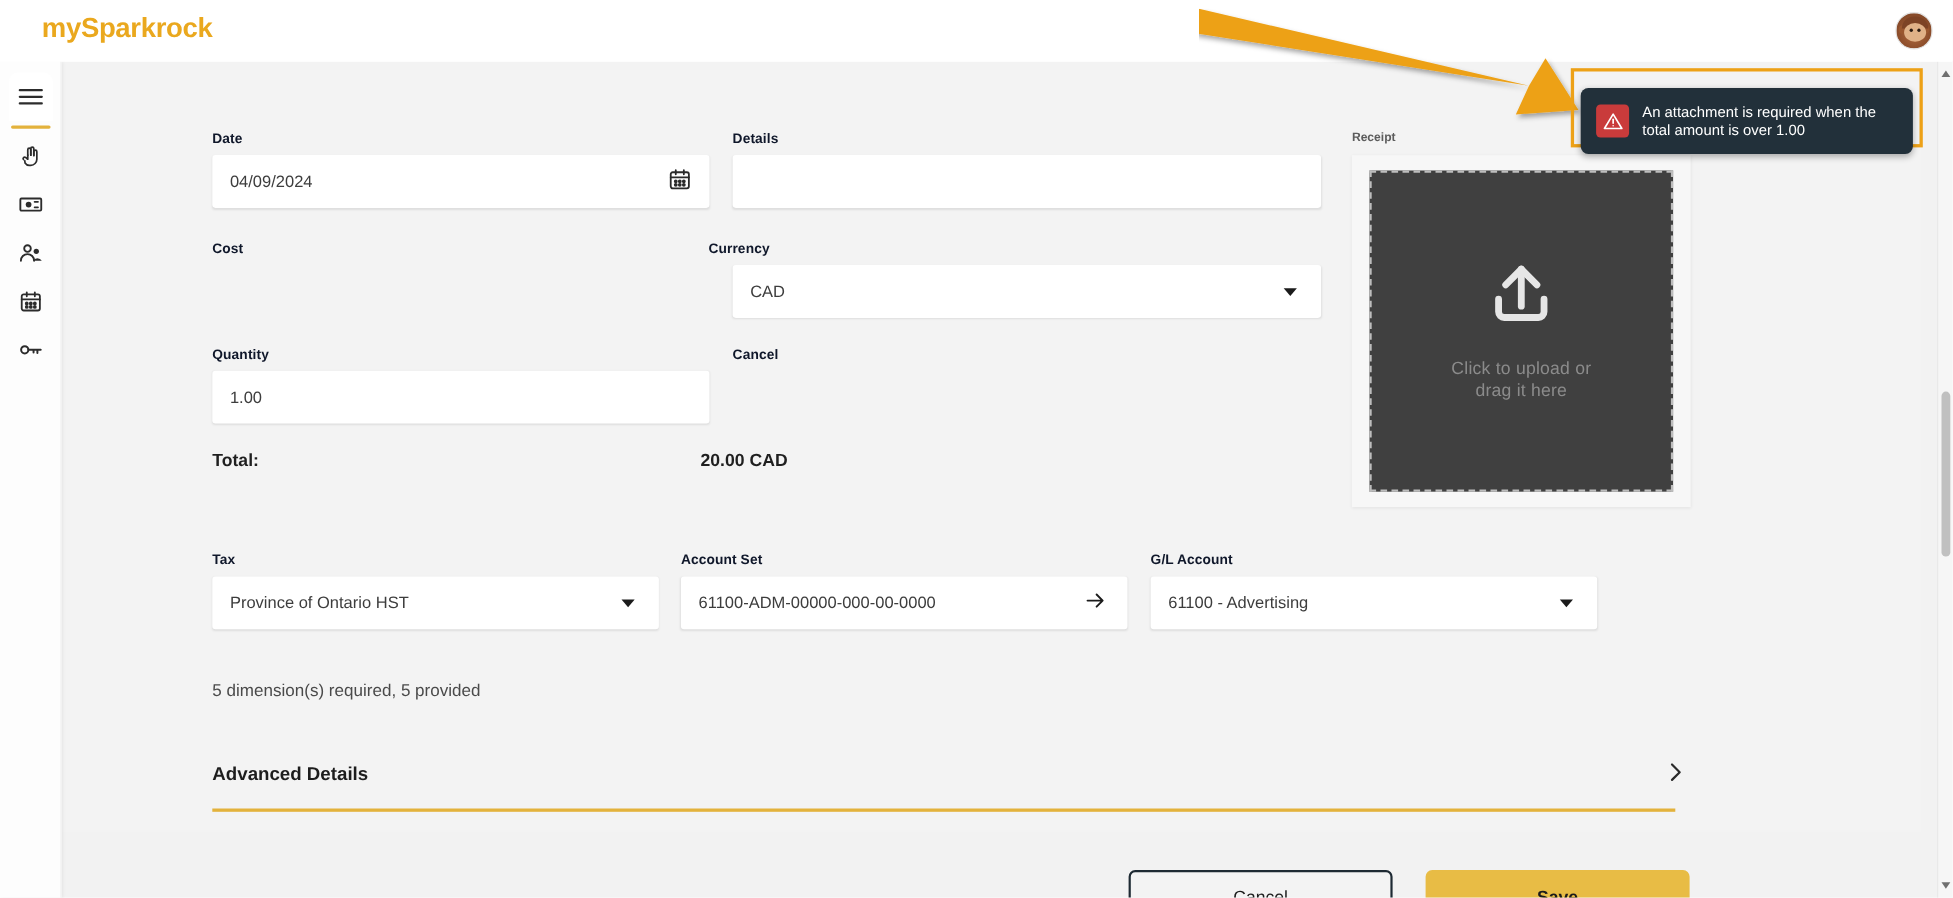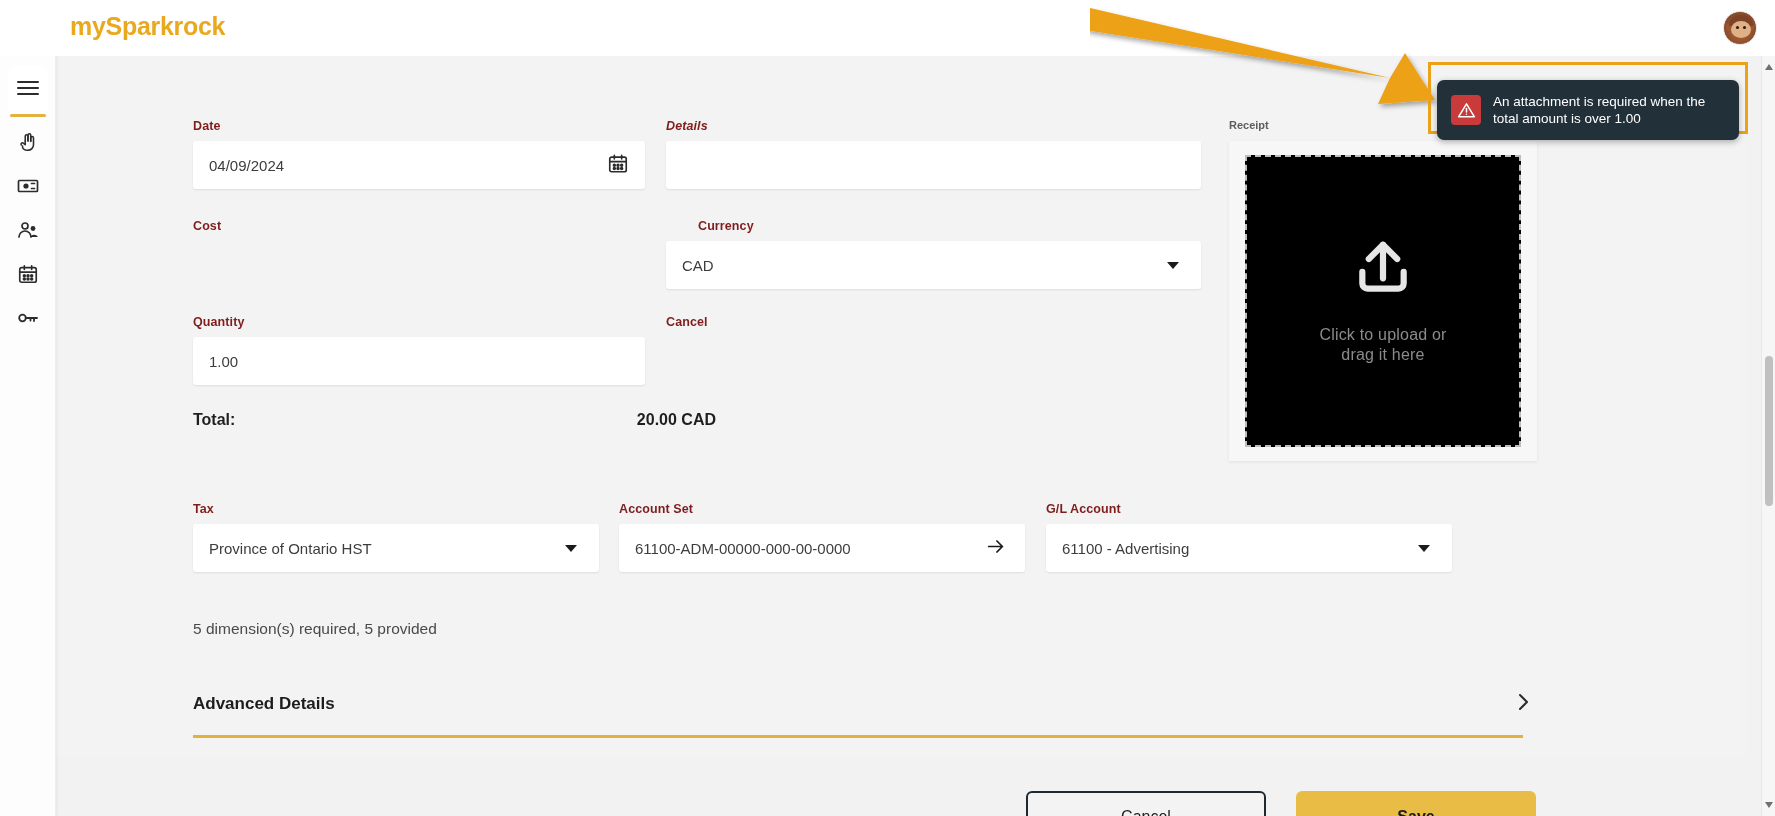--- a/index.html
+++ b/index.html
@@ -20,21 +20,20 @@
     z-index: 40;
   }
   .brand {
     position: absolute;
     left: 38px; top: 12px;
     font-size: 25px;
     font-weight: bold;
     color: #eaa81e;
     letter-spacing: -0.3px;
     white-space: nowrap;
-    margin-left: 32px;
   }
   .avatar {
     position: absolute;
     right: 18px; top: 11px;
     width: 34px; height: 34px;
     border-radius: 50%;
     background: radial-gradient(circle at 50% 58%, #b06a3e 0%, #8e4f2c 55%, #7a4224 100%);
     border: 1px solid #e3e3e3;
     overflow: hidden;
   }
@@ -129,21 +128,21 @@
     width: 1690px;
     height: 700px;
     background: #f3f3f3;
   }
 
   
   .fld-label {
     position: absolute;
     font-size: 12.5px;
     font-weight: bold;
-    color: #7f1d1d;
+    color: #0f172a;
     letter-spacing: 0.1px;
     text-align: right;
   }
   .fld-box {
     position: absolute;
     background: #ffffff;
     border-radius: 3px;
     box-shadow: 0 1px 2px rgba(0,0,0,0.09);
     display: flex;
     align-items: center;
@@ -226,21 +225,21 @@
     left: 1173px; top: 85px;
     width: 308px; height: 320px;
     background: #f7f7f7;
     box-shadow: 0 1px 3px rgba(0,0,0,0.08);
   }
   .dropzone {
     position: absolute;
     left: 16px; top: 14px;
     width: 276px; height: 292px;
     border: 2px dashed #bdbdbd;
-    background: #000000;
+    background: #404040;
     display: flex;
     flex-direction: column;
     align-items: center;
     justify-content: center;
     cursor: pointer;
   }
   .dz-text {
     margin-top: 22px;
     font-size: 16px;
     color: #8b8b8b;
@@ -441,28 +440,28 @@
           <circle cx="8" cy="14" r="1" fill="currentColor"></circle>
           <circle cx="12" cy="14" r="1" fill="currentColor"></circle>
           <circle cx="16" cy="14" r="1" fill="currentColor"></circle>
           <circle cx="8" cy="17.5" r="1" fill="currentColor"></circle>
           <circle cx="12" cy="17.5" r="1" fill="currentColor"></circle>
           <circle cx="16" cy="17.5" r="1" fill="currentColor"></circle>
         </svg>
       </span>
     </div>
 
-    <div class="fld-label" style="left:610px; top:63px;font-style:italic;">Details</div>
+    <div class="fld-label" style="left:610px; top:63px;">Details</div>
     <div class="fld-box" style="left:610px; top:85px; width:535px; height:48px;">
       <span></span>
     </div>
 
     <div class="fld-label" style="left:137px; top:163px;">Cost</div>
 
-    <div class="fld-label" style="left:642px; top:163px;">Currency</div>
+    <div class="fld-label" style="left:588px; top:163px;">Currency</div>
     <div class="fld-box select" style="left:610px; top:185px; width:535px; height:48px;">
       <span>CAD</span>
       <span class="caret"></span>
     </div>
 
     <div class="fld-label" style="left:137px; top:259px;">Quantity</div>
     <div class="fld-box" style="left:137px; top:281px; width:452px; height:48px;">
       <span>1.00</span>
     </div>
 

